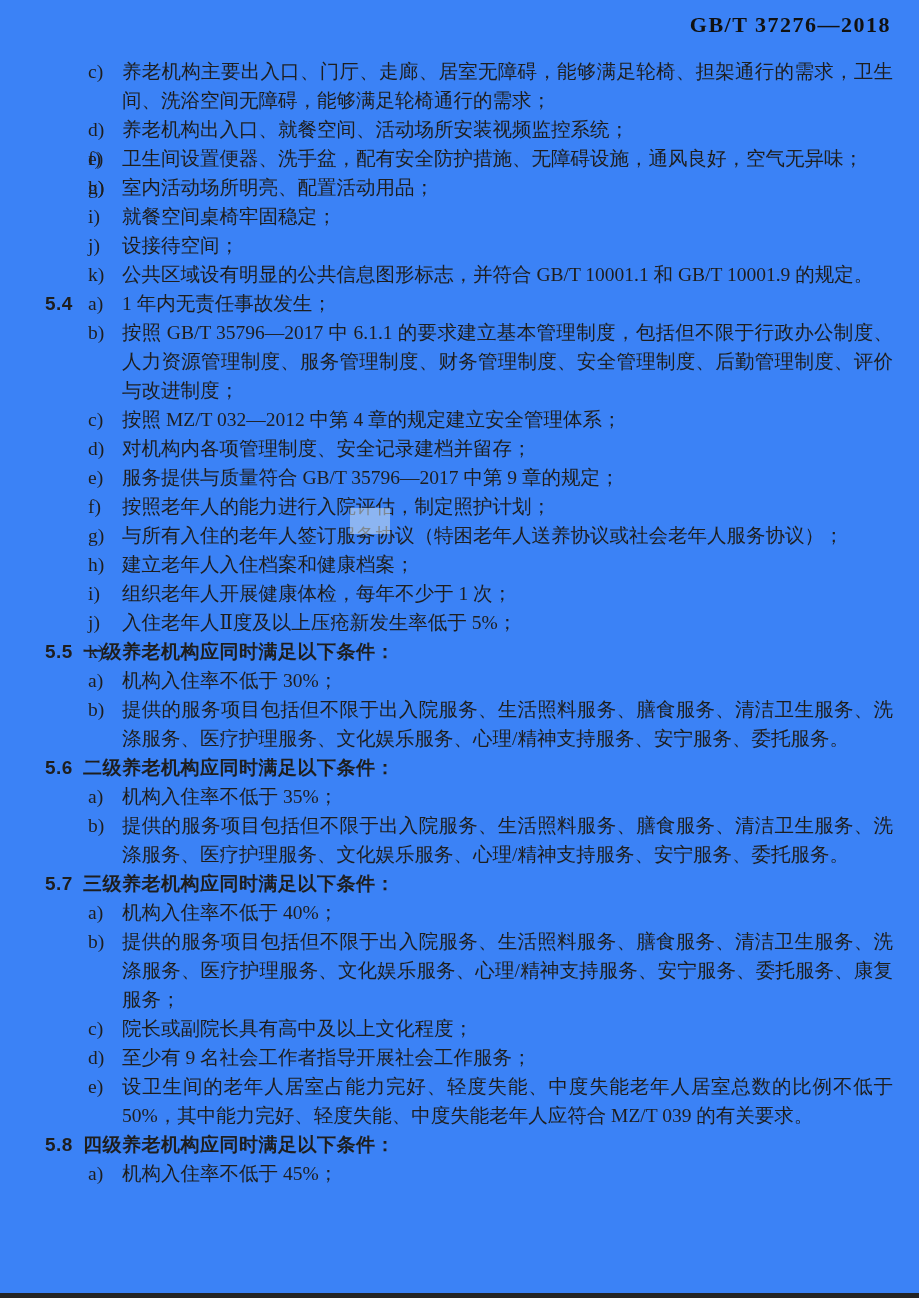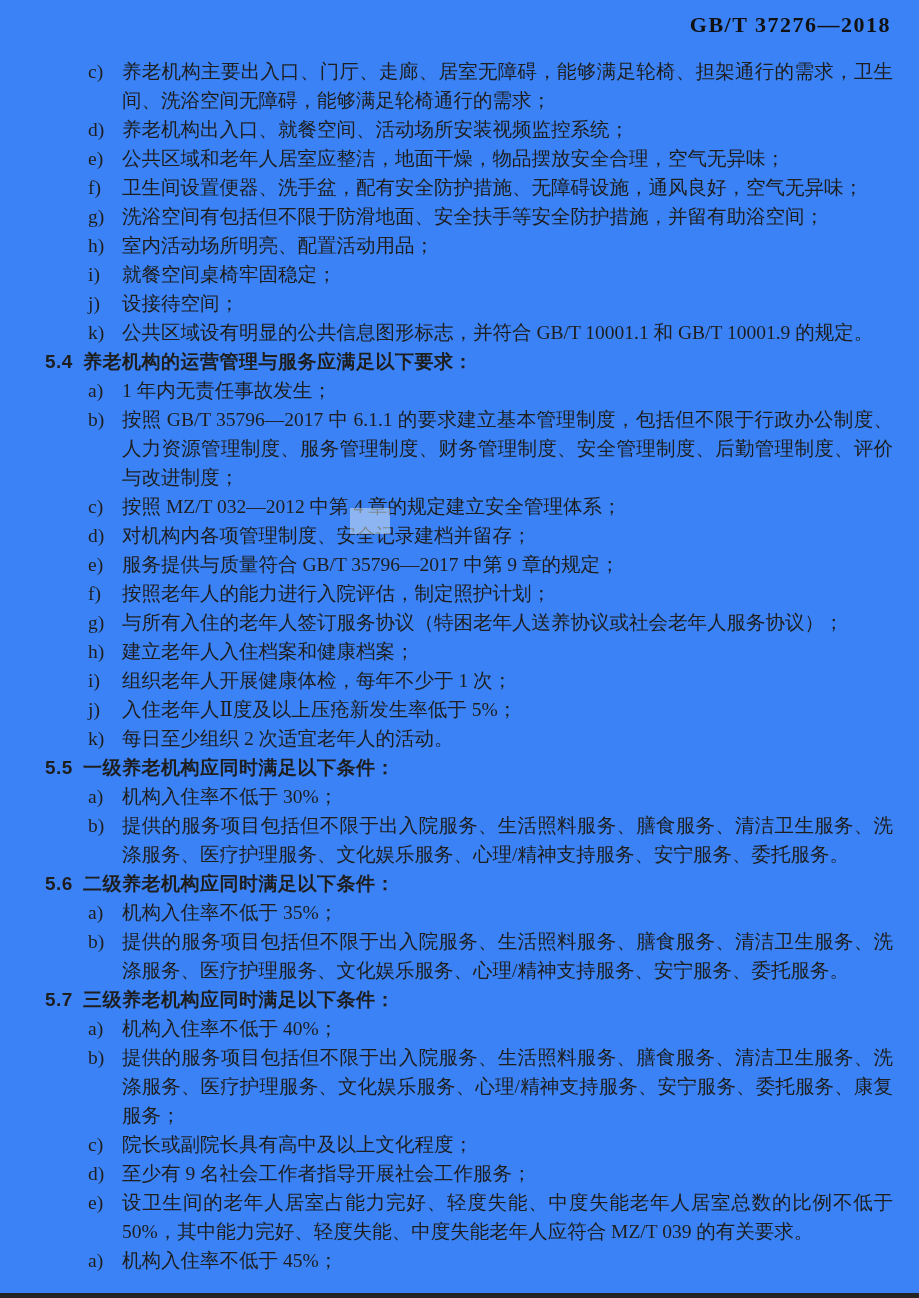--- a/index.html
+++ b/index.html
@@ -78,49 +78,46 @@
       <div class="block item">
     <span class="label">c)</span>
     <span class="text">养老机构主要出入口、门厅、走廊、居室无障碍，能够满足轮椅、担架通行的需求，卫生间、洗浴空间无障碍，能够满足轮椅通行的需求；</span>
   </div>
       <div class="block item">
     <span class="label">d)</span>
     <span class="text">养老机构出入口、就餐空间、活动场所安装视频监控系统；</span>
   </div>
       <div class="block item">
     <span class="label">e)</span>
-    <span class="text">公共区域和老年人居室应整洁，地面干燥，物品摆放安全合理，空气无异味；</span>
   </div>
       <div class="block item">
     <span class="label">f)</span>
     <span class="text">卫生间设置便器、洗手盆，配有安全防护措施、无障碍设施，通风良好，空气无异味；</span>
   </div>
       <div class="block item">
     <span class="label">g)</span>
-    <span class="text">洗浴空间有包括但不限于防滑地面、安全扶手等安全防护措施，并留有助浴空间；</span>
   </div>
       <div class="block item">
     <span class="label">h)</span>
     <span class="text">室内活动场所明亮、配置活动用品；</span>
   </div>
       <div class="block item">
     <span class="label">i)</span>
     <span class="text">就餐空间桌椅牢固稳定；</span>
   </div>
       <div class="block item">
     <span class="label">j)</span>
     <span class="text">设接待空间；</span>
   </div>
       <div class="block item">
     <span class="label">k)</span>
     <span class="text">公共区域设有明显的公共信息图形标志，并符合 GB/T 10001.1 和 GB/T 10001.9 的规定。</span>
   </div>
       <div class="block section">
     <span class="label">5.4</span>
-    <span class="text">养老机构的运营管理与服务应满足以下要求：</span>
   </div>
       <div class="block item">
     <span class="label">a)</span>
     <span class="text">1 年内无责任事故发生；</span>
   </div>
       <div class="block item">
     <span class="label">b)</span>
     <span class="text">按照 GB/T 35796—2017 中 6.1.1 的要求建立基本管理制度，包括但不限于行政办公制度、人力资源管理制度、服务管理制度、财务管理制度、安全管理制度、后勤管理制度、评价与改进制度；</span>
   </div>
       <div class="block item">
@@ -150,21 +147,20 @@
       <div class="block item">
     <span class="label">i)</span>
     <span class="text">组织老年人开展健康体检，每年不少于 1 次；</span>
   </div>
       <div class="block item">
     <span class="label">j)</span>
     <span class="text">入住老年人Ⅱ度及以上压疮新发生率低于 5%；</span>
   </div>
       <div class="block item">
     <span class="label">k)</span>
-    <span class="text">每日至少组织 2 次适宜老年人的活动。</span>
   </div>
       <div class="block section">
     <span class="label">5.5</span>
     <span class="text">一级养老机构应同时满足以下条件：</span>
   </div>
       <div class="block item">
     <span class="label">a)</span>
     <span class="text">机构入住率不低于 30%；</span>
   </div>
       <div class="block item">
@@ -199,20 +195,24 @@
     <span class="label">c)</span>
     <span class="text">院长或副院长具有高中及以上文化程度；</span>
   </div>
       <div class="block item">
     <span class="label">d)</span>
     <span class="text">至少有 9 名社会工作者指导开展社会工作服务；</span>
   </div>
       <div class="block item">
     <span class="label">e)</span>
     <span class="text">设卫生间的老年人居室占能力完好、轻度失能、中度失能老年人居室总数的比例不低于 50%，其中能力完好、轻度失能、中度失能老年人应符合 MZ/T 039 的有关要求。</span>
+  </div>
+      <div class="block section">
+    <span class="label">5.8</span>
+    <span class="text">四级养老机构应同时满足以下条件：</span>
   </div>
       <div class="block item">
     <span class="label">a)</span>
     <span class="text">机构入住率不低于 45%；</span>
   </div>
     </div>
 
   <div class="scan-artifact"></div>
   <div class="scan-bottom-edge"></div>
 </div>

